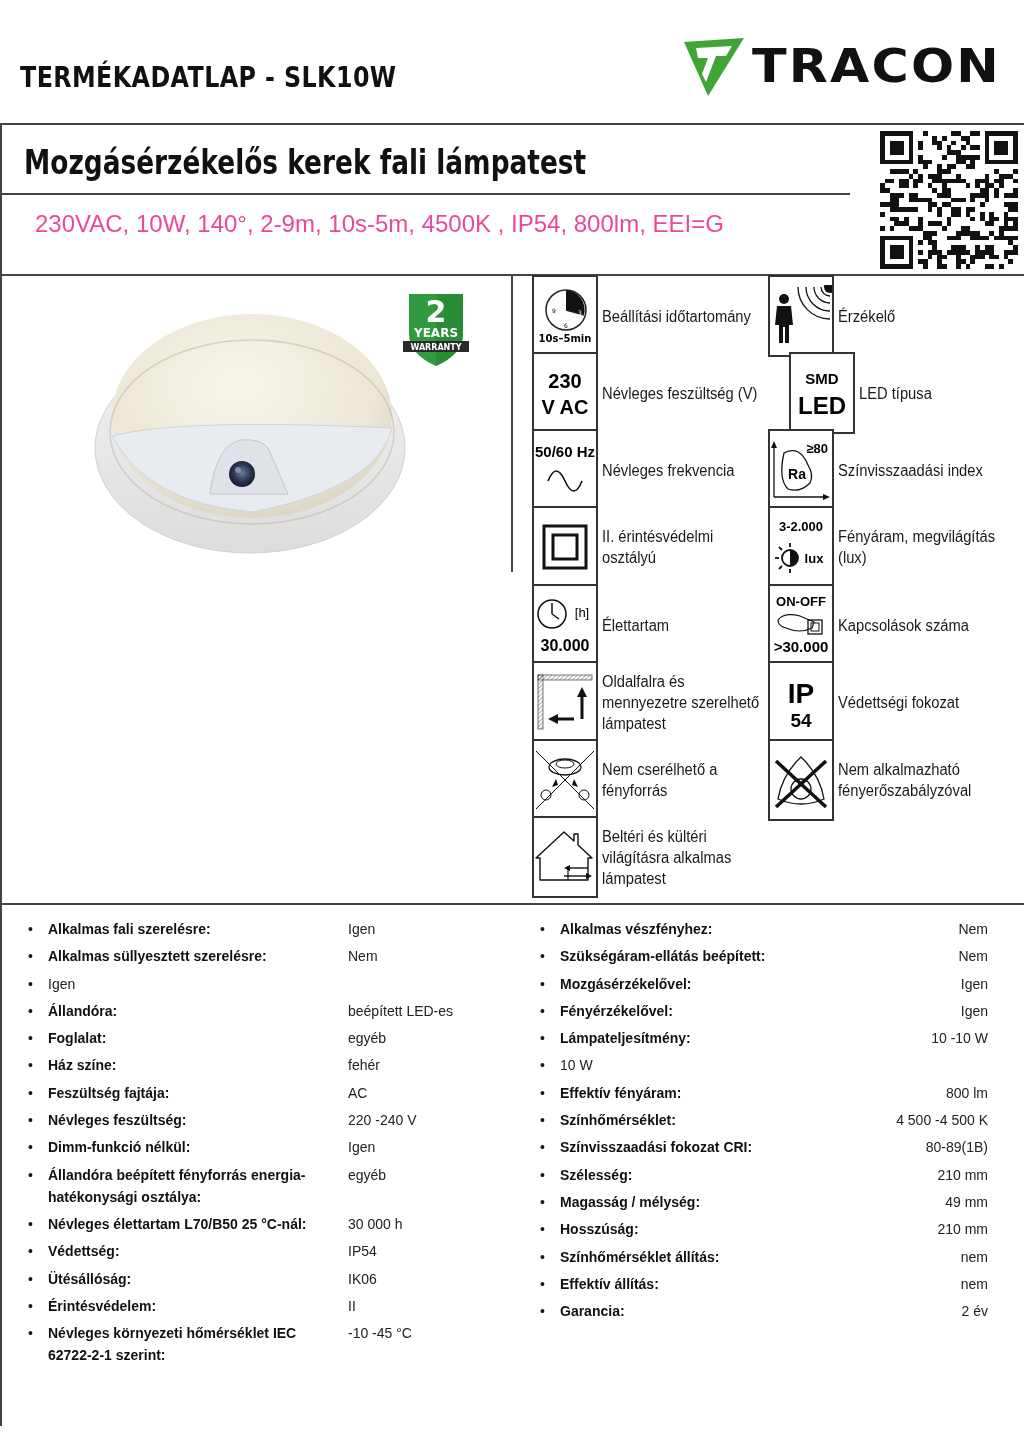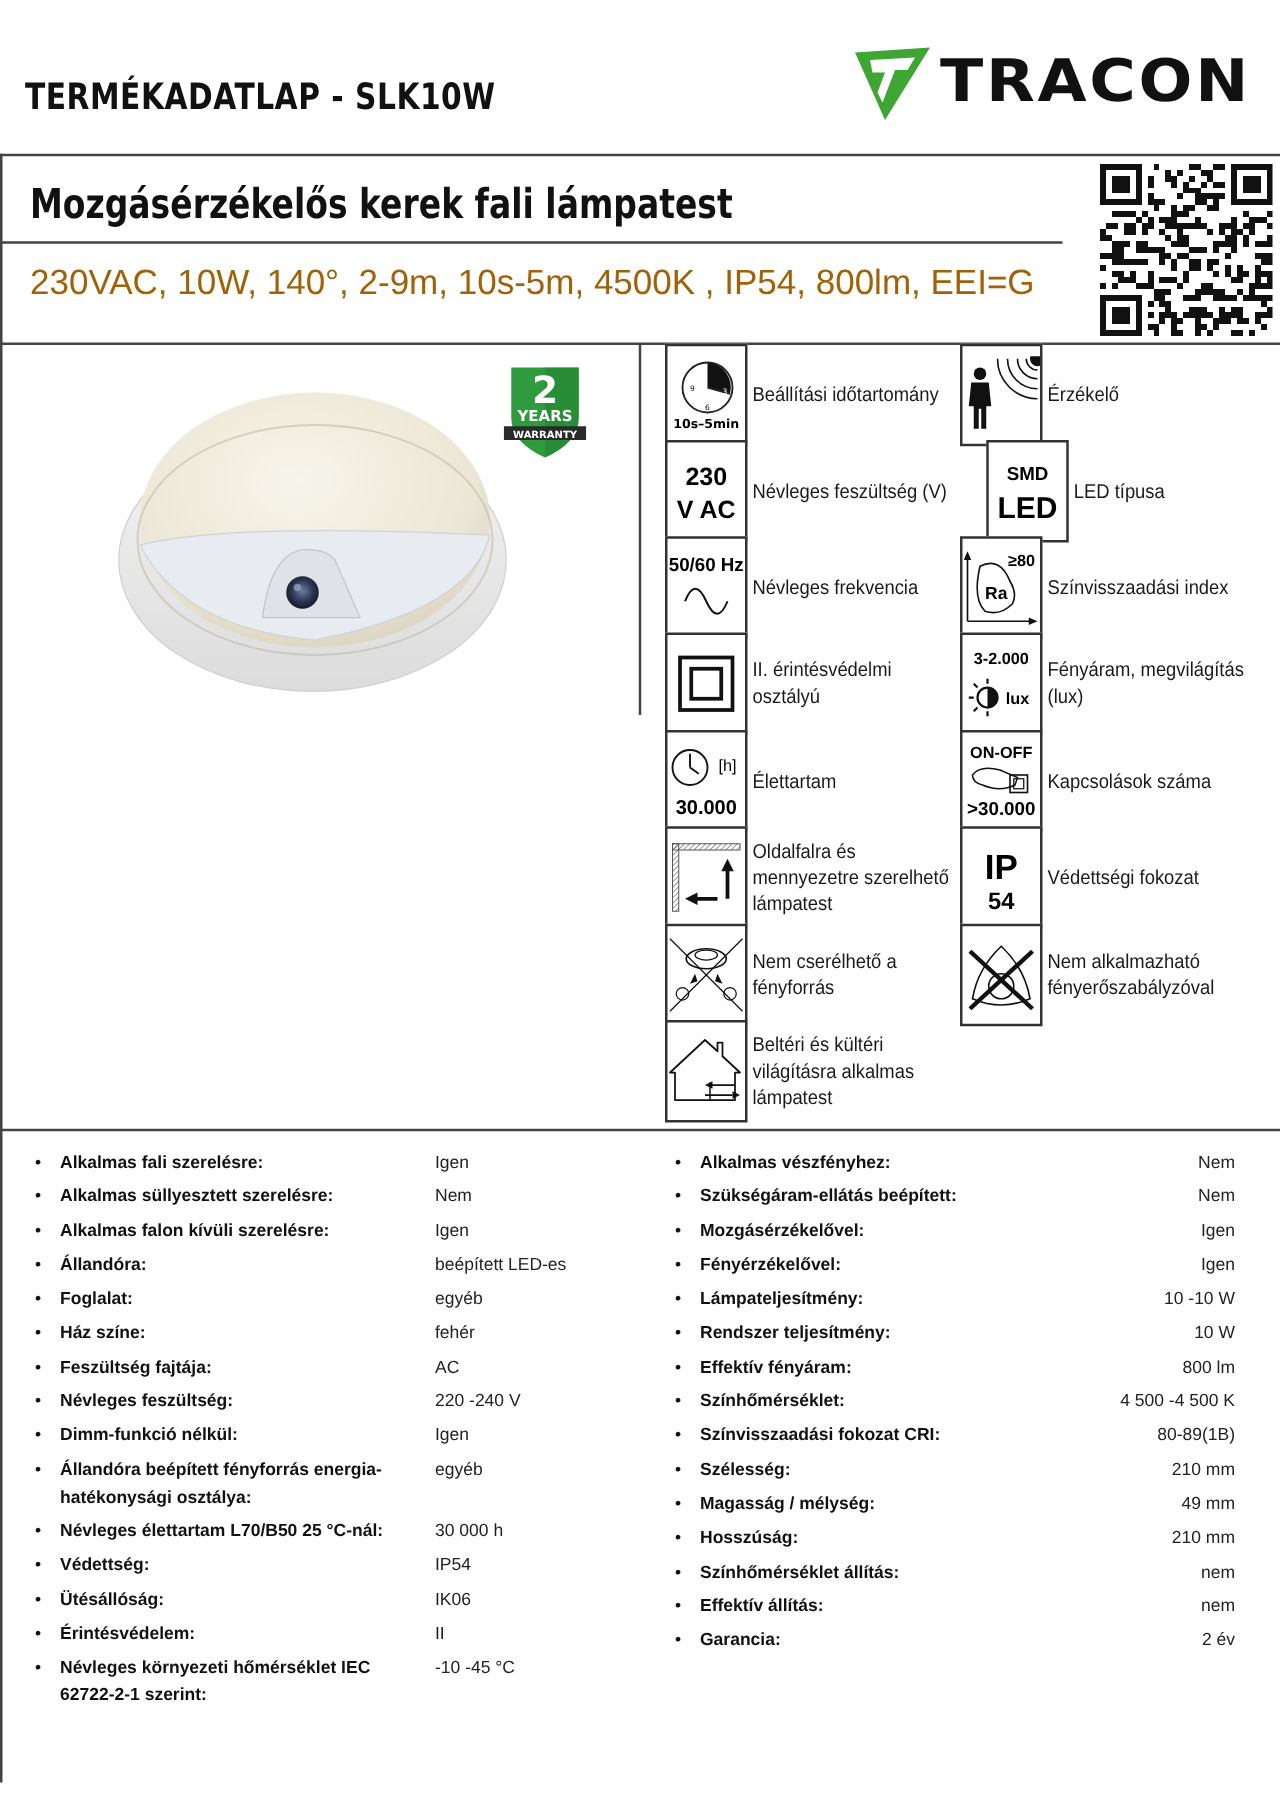--- a/index.html
+++ b/index.html
@@ -22,22 +22,22 @@
   
   .hline { position: absolute; background: #444; height: 2px; }
   .vline { position: absolute; background: #444; width: 2px; }
 
   .product-name {
     position: absolute; left: 24px; top: 143px;
     font-family: "DejaVu Sans", sans-serif; font-weight: bold; font-size: 33px;
     transform: scaleX(0.80); transform-origin: left top; color: #111;
   }
   .product-spec {
-    position: absolute; left: 24px; top: 210px;
-    font-size: 28px; color: #a16207;
+    position: absolute; left: 35px; top: 210px;
+    font-size: 24px; color: #ec4899;
   }
   .qr { position: absolute; left: 880px; top: 131px; width: 138px; height: 138px; }
 
   
   .product-photo { position: absolute; left: 92px; top: 298px; width: 320px; height: 260px; }
   .warranty-badge { position: absolute; left: 403px; top: 290px; width: 66px; height: 78px; }
 
   
   .icon-item { position: absolute; height: 66px; display: flex; align-items: center; }
   .icon-box {
@@ -602,21 +602,20 @@
       <span class="spec-key">Alkalmas fali szerelésre:</span>
       <span class="spec-val">Igen</span>
     </li>
     <li class="spec-row">
       <span class="spec-bullet">•</span>
       <span class="spec-key">Alkalmas süllyesztett szerelésre:</span>
       <span class="spec-val">Nem</span>
     </li>
     <li class="spec-row">
       <span class="spec-bullet">•</span>
-      <span class="spec-key">Alkalmas falon kívüli szerelésre:</span>
       <span class="spec-val">Igen</span>
     </li>
     <li class="spec-row">
       <span class="spec-bullet">•</span>
       <span class="spec-key">Állandóra:</span>
       <span class="spec-val">beépített LED-es</span>
     </li>
     <li class="spec-row">
       <span class="spec-bullet">•</span>
       <span class="spec-key">Foglalat:</span>
@@ -694,21 +693,20 @@
       <span class="spec-key">Fényérzékelővel:</span>
       <span class="spec-val">Igen</span>
     </li>
     <li class="spec-row">
       <span class="spec-bullet">•</span>
       <span class="spec-key">Lámpateljesítmény:</span>
       <span class="spec-val">10  -10  W</span>
     </li>
     <li class="spec-row">
       <span class="spec-bullet">•</span>
-      <span class="spec-key">Rendszer teljesítmény:</span>
       <span class="spec-val">10  W</span>
     </li>
     <li class="spec-row">
       <span class="spec-bullet">•</span>
       <span class="spec-key">Effektív fényáram:</span>
       <span class="spec-val">800  lm</span>
     </li>
     <li class="spec-row">
       <span class="spec-bullet">•</span>
       <span class="spec-key">Színhőmérséklet:</span>

